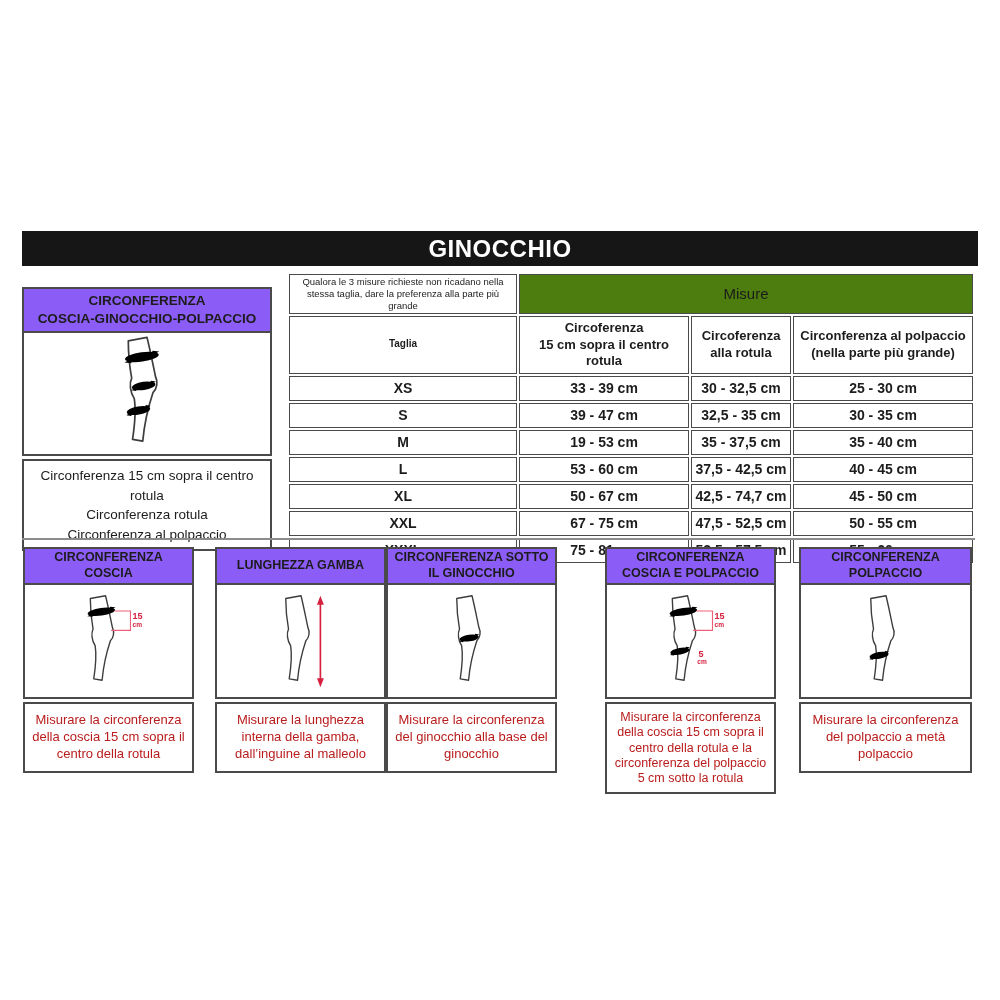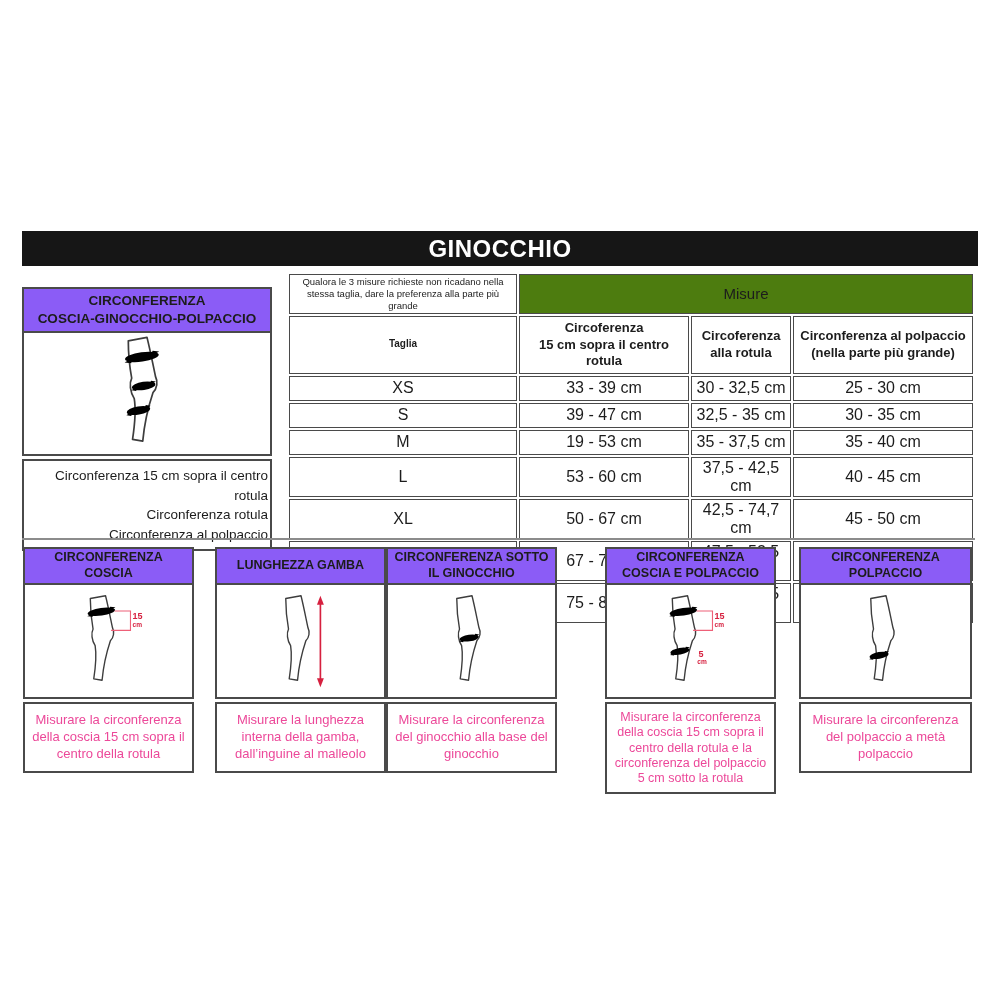--- a/index.html
+++ b/index.html
@@ -20,50 +20,50 @@
   .box{border:2px solid #4a4a4a;background:#fff;box-sizing:border-box;}
   .box.gray{background:#8b5cf6;}
   .lpanel-title{
     height:46px;display:flex;align-items:center;justify-content:center;
     font-weight:bold;font-size:13.5px;text-align:center;white-space:pre-line;
     line-height:1.3;color:#1c1c1c;
   }
   .lpanel-illus{height:125px;margin-top:-2px;display:flex;align-items:center;justify-content:center;}
   .lpanel-text{
     margin-top:3px;padding:5px 2px;font-size:13.5px;line-height:1.45;
-    text-align:right;white-space:pre-line;color:#1c1c1c;
+    text-align:center;white-space:pre-line;color:#1c1c1c;
   }
   
   .stable{
     position:absolute;left:287px;top:272px;width:688px;
     border-collapse:separate;border-spacing:2px;table-layout:fixed;
   }
   .stable td,.stable th{
     border:1px solid #4a4a4a;background:#fff;text-align:center;
     vertical-align:middle;padding:1px 2px;color:#1c1c1c;
   }
   .stable .note{font-size:9.5px;line-height:1.25;font-weight:normal;}
   .stable .misure{font-size:15px;font-weight:normal;background:#4d7c0f;height:24px;}
   .stable th{font-size:13px;line-height:1.25;white-space:pre-line;}
   .stable .taglia-h{font-size:10px;}
   .stable .hrow th{height:54px;}
-  .stable .drow td{height:21px;font-size:16px;}
+  .stable .drow td{height:21px;font-size:14px;font-weight:bold;}
   
   .divider{position:absolute;left:22px;top:538px;width:953px;height:2px;background:#8c8c8c;}
   
   .mpanel{position:absolute;top:547px;width:171px;}
   .mpanel-title{
     height:38px;display:flex;align-items:center;justify-content:center;
     font-weight:bold;font-size:12.5px;text-align:center;white-space:pre-line;
     line-height:1.25;color:#1c1c1c;
   }
   .mpanel-illus{height:116px;margin-top:-2px;display:flex;align-items:center;justify-content:center;}
   .mpanel-text{
     margin-top:3px;padding:8px 5px;font-size:13px;line-height:1.3;
-    text-align:center;color:#ec4899;
+    text-align:center;color:#b91c1c;
   }
   
   svg{display:block;}
   .leg-use{fill:#ffffff;stroke:#3d3d3d;stroke-width:2;stroke-linejoin:round;}
   .bracket{fill:none;stroke:#ee6078;stroke-width:1.6;}
   .dim-big{fill:#d6203f;font-weight:bold;font-size:13px;font-family:"Liberation Sans",sans-serif;}
   .dim-small{fill:#d6203f;font-weight:bold;font-size:9.5px;font-family:"Liberation Sans",sans-serif;}
   .len-arrow{stroke:#d6203f;stroke-width:2.4;}
   .len-head{fill:#d6203f;}
 </style>

